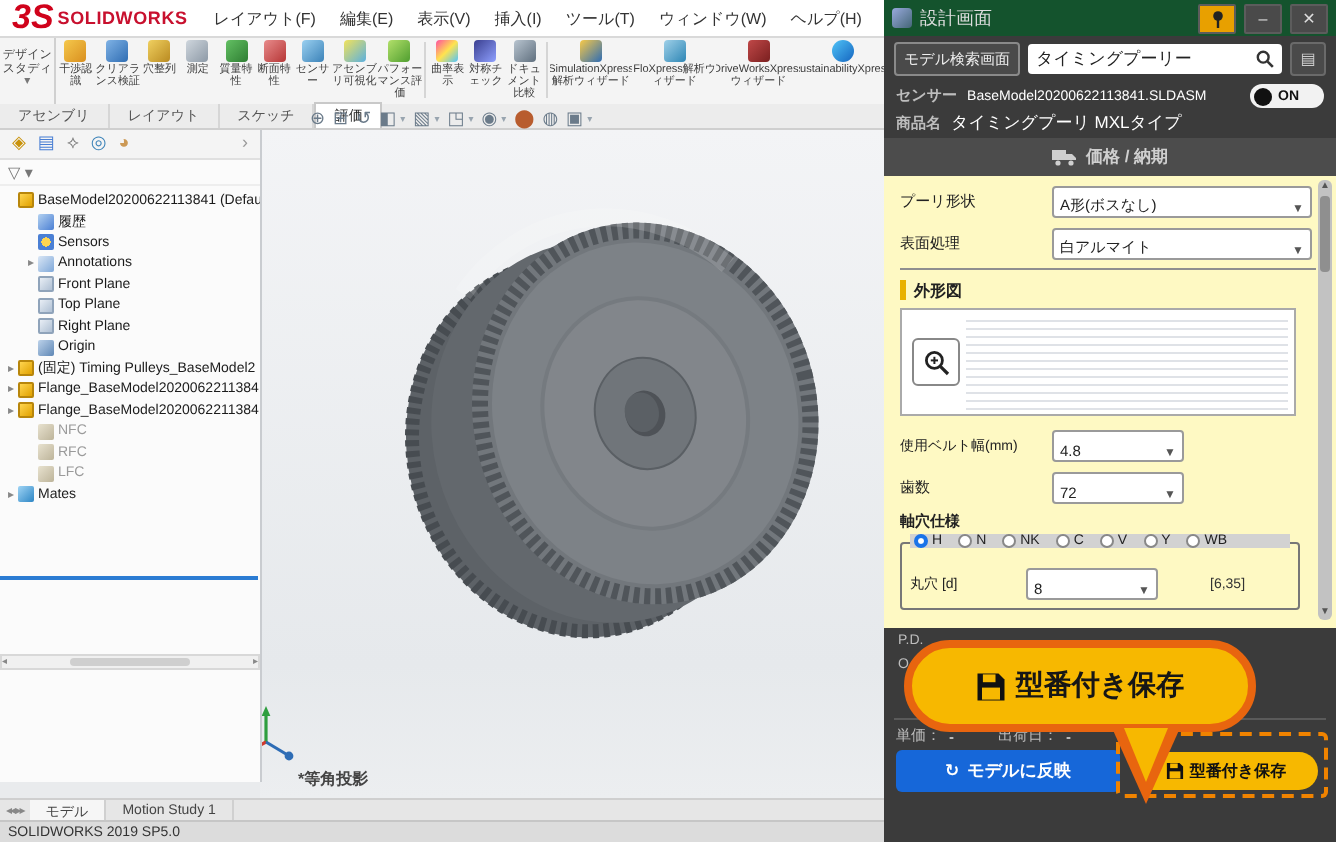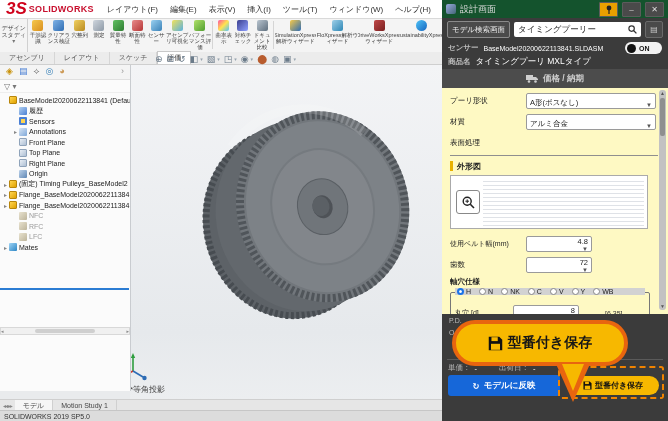--- a/index.html
+++ b/index.html
@@ -75,21 +75,21 @@
   #tree-split{position:absolute;left:0;top:224px;width:129px;height:2px;background:#2b7cd3;}
   #lscroll{position:absolute;left:0;top:327px;width:130px;height:8px;background:#f0f0f0;border:1px solid #d8d8d8;
            box-sizing:border-box;display:flex;justify-content:space-between;align-items:center;font-size:5px;color:#888;z-index:3;}
   #lscroll .thumb{width:60px;height:4px;background:#cfcfcf;border-radius:2px;}
 
   
   #viewport{left:130px;top:64px;width:312px;height:335px;background:linear-gradient(#f3f4f6,#e6e9ec 80%,#eceef0);z-index:1;}
   #headsup{position:absolute;left:155px;top:54px;display:flex;align-items:center;gap:4px;z-index:6;
            font-size:9px;color:#6b7b8a;}
   #headsup .hcaret{font-size:5px;color:#98a4af;margin-left:-2px;}
-  #view-label{position:absolute;left:0;bottom:4px;font-size:8px;font-weight:normal;color:#444;text-align:center;}
+  #view-label{position:absolute;left:19px;bottom:4px;font-size:8px;font-weight:bold;color:#444;text-align:center;}
   #triad{position:absolute;left:-14px;bottom:14px;}
 
   
   #mtabs{left:0;top:399px;width:442px;height:11px;background:#e6e6e6;border-top:1px solid #cfcfcf;
          display:flex;align-items:center;font-size:7px;color:#444;z-index:3;}
   #mtabs .nav{padding:0 3px;color:#888;font-size:6px;letter-spacing:-1px;}
   .mtab{padding:0 8px;border-right:1px solid #d0d0d0;height:100%;display:flex;align-items:center;}
   .mtab.active{background:#f6f6f6;}
   #statusbar{left:0;top:410px;width:442px;height:11px;background:#dcdcdc;border-top:1px solid #c6c6c6;
              display:flex;align-items:center;padding-left:4px;font-size:7px;color:#333;z-index:3;}
@@ -132,21 +132,21 @@
   .rtab.inactive{background:#4c4c4c;color:#cfcfcf;}
   .rtab .sq{width:9px;height:9px;background:#2c2c2c;border-radius:2px;}
 
   
   #form{position:relative;height:226px;background:#fef9c3;color:#222;padding:4px 0 0 8px;box-sizing:border-box;}
   .frow{display:flex;align-items:center;height:17px;margin-bottom:4px;}
   .flabel{width:76px;font-size:7.5px;flex:none;}
   .fselect{height:14px;background:#fff;border:1px solid #9a9a9a;border-radius:2px;display:flex;align-items:flex-end;
            font-size:7.5px;padding:0 3px;justify-content:space-between;}
   .fselect .car{font-size:6px;color:#555;margin-left:4px;}
-  .w120{width:122px;} .w60{width:58px;flex-direction:column;}
+  .w120{width:122px;} .w60{width:58px;}
   #form hr{border:none;border-top:1px solid #8f8f8f;margin:2px 10px 4px 0;}
   .sechead{display:flex;align-items:center;gap:4px;height:12px;margin:1px 0 3px;}
   .sechead .ybar{width:3px;height:10px;background:#e8b100;}
   .sechead .stxt{font-size:8px;font-weight:bold;}
   #thumbbox{width:196px;height:52px;background:#fff;border:1px solid #aaa;position:relative;margin-bottom:6px;
             overflow:hidden;}
   #thumbbox .sheet{position:absolute;left:32px;top:2px;right:3px;bottom:2px;
        background:repeating-linear-gradient(#fff 0 3px,#d8dce2 3px 4px),
                   repeating-linear-gradient(90deg,#fff 0 9px,#e3e0ea 9px 11px);opacity:.8;}
   #mag-btn{position:absolute;left:5px;top:14px;width:22px;height:22px;background:#fff;border:1px solid #888;
@@ -514,28 +514,25 @@
 
   <div id="form">
     <div class="frow">
       <span class="flabel">プーリ形状</span>
       <span class="fselect w120">
         <span>A形(ボスなし)</span>
           <span class="car">▼</span>
       </span>
     </div>
     <div class="frow">
-      <span class="flabel">材質</span>
+      <span class="flabel">表面処理</span>
       <span class="fselect w120">
-        <span>アルミ合金</span>
+        <span>白アルマイト</span>
           <span class="car">▼</span>
       </span>
-    </div>
-    <div class="frow">
-      <span class="flabel">表面処理</span>
     </div>
     <hr>
     <div class="sechead">
       <span class="ybar"></span>
       <span class="stxt">外形図</span>
     </div>
     <div id="thumbbox">
       <div class="sheet"></div>
       <span id="mag-btn">
         <svg width="13" height="13" viewBox="0 0 13 13">

